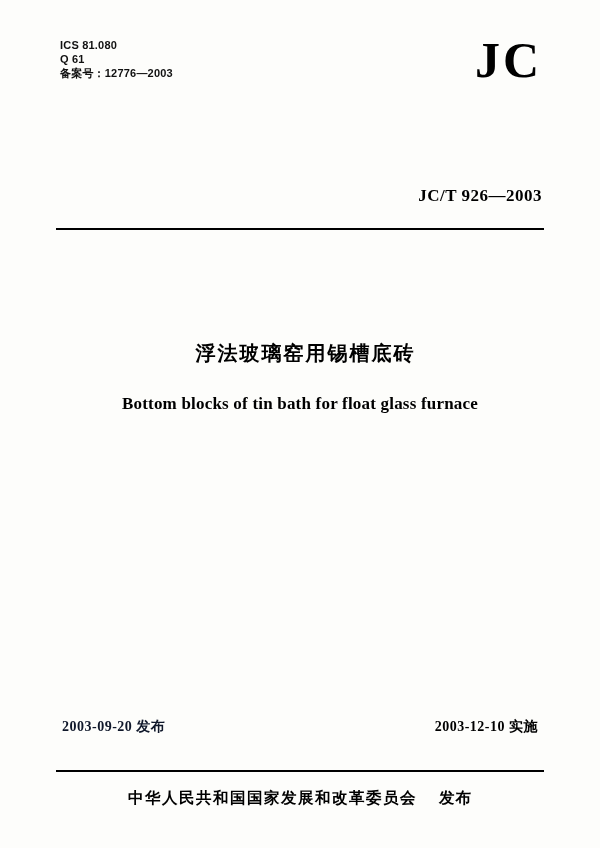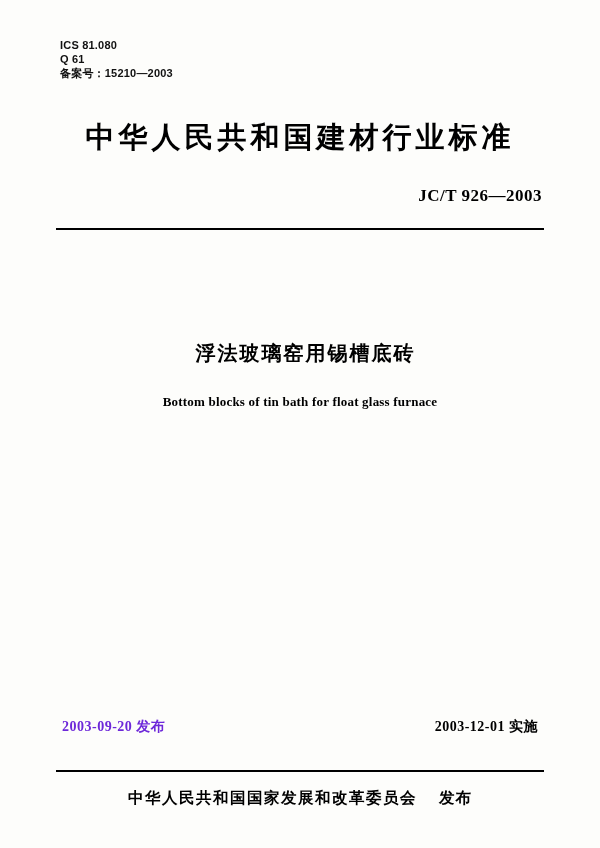--- a/index.html
+++ b/index.html
@@ -112,35 +112,35 @@
 
   
   .doc-title-en {
     position: absolute;
     left: 0;
     right: 0;
     top: 394px;
     text-align: center;
     font-family: "Liberation Serif", serif;
     font-weight: bold;
-    font-size: 13px;
+    font-size: 17px;
     letter-spacing: 0.2px;
     color: #000;
   }
 
   
   .date-issue {
     position: absolute;
     left: 62px;
     top: 718px;
     font-family: "Liberation Serif", serif;
     font-weight: bold;
     font-size: 14px;
     letter-spacing: 0.5px;
-    color: #6d28d9;
+    color: #0f172a;
   }
   .date-effective {
     position: absolute;
     right: 62px;
     top: 718px;
     font-family: "Liberation Serif", serif;
     font-weight: bold;
     font-size: 14px;
     letter-spacing: 0.5px;
     color: #000;
@@ -166,36 +166,36 @@
   }
 </style>
 </head>
 <body>
 
 <div class="page">
 
   <div class="codes">
     <div>ICS 81.080</div>
     <div>Q 61</div>
-    <div>备案号：15210—2003</div>
+    <div>备案号：12776—2003</div>
   </div>
 
-
-  <div class="main-title">中华人民共和国建材行业标准</div>
+  <div class="jc-logo">JC</div>
+
 
   <div class="std-number">JC/T 926—2003</div>
 
   <div class="rule-top"></div>
 
   <div class="doc-title-cn">浮法玻璃窑用锡槽底砖</div>
 
   <div class="doc-title-en">Bottom blocks of tin bath for float glass furnace</div>
 
   <div class="date-issue">2003-09-20 发布</div>
-  <div class="date-effective">2003-12-01 实施</div>
+  <div class="date-effective">2003-12-10 实施</div>
 
   <div class="rule-bottom"></div>
 
   <div class="issuer">
     <span>中华人民共和国国家发展和改革委员会</span><span class="publish">发布</span>
   </div>
 
 </div>
 
 </body></html>

